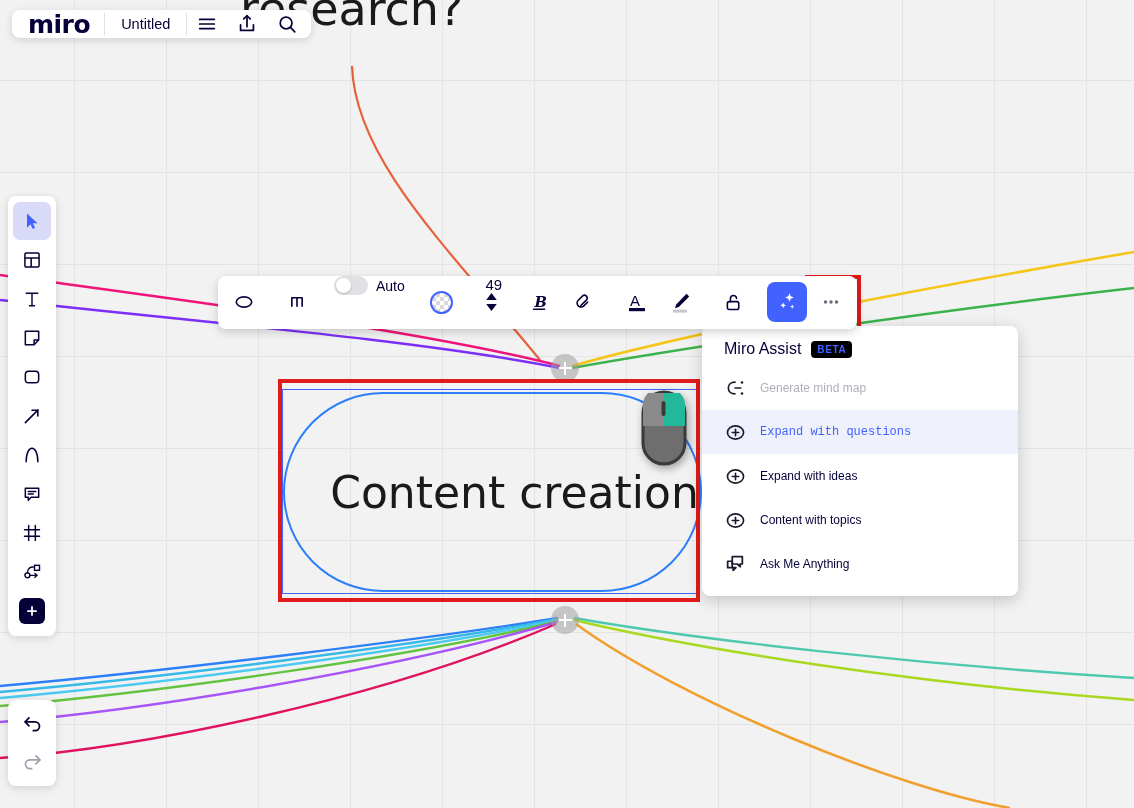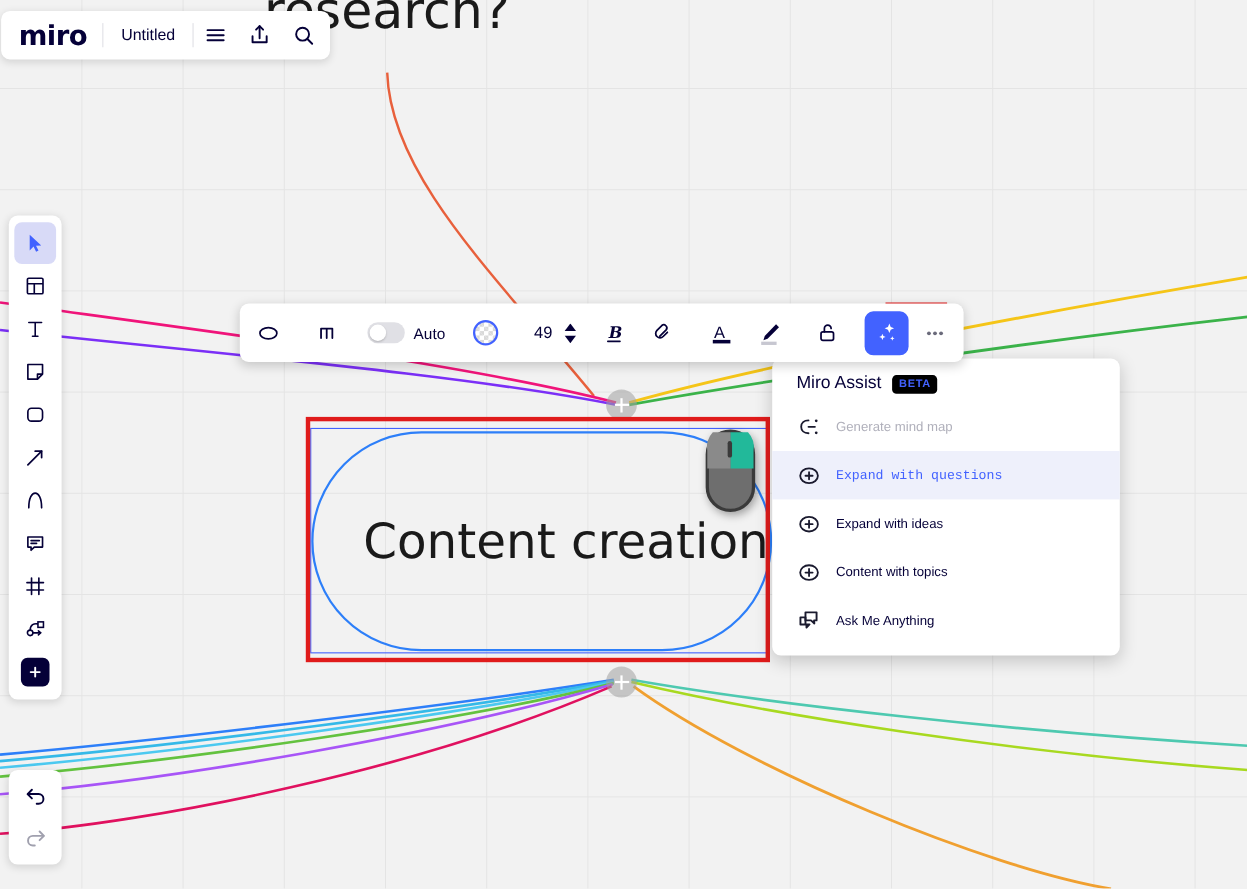--- a/index.html
+++ b/index.html
@@ -18,22 +18,22 @@
     background-image:
       linear-gradient(to right, #e4e4e4 1px, transparent 1px),
       linear-gradient(to bottom, #e4e4e4 1px, transparent 1px);
     background-size: 92px 92px;
     background-position: -18px -12px;
   }
   .canvas-svg { position: absolute; inset: 0; width: 1134px; height: 808px; }
 
   
   .topbar {
-    position: absolute; left: 1px; top: 10px;
-    height: 44px;
+    position: absolute; left: 12px; top: 10px;
+    height: 28px;
     background: #fff;
     border-radius: 8px;
     box-shadow: 0 2px 8px rgba(0,0,0,.14);
     display: flex; align-items: center;
     padding: 0 4px;
     z-index: 40;
   }
   .miro-logo {
     font-family: "DejaVu Sans", sans-serif;
     font-weight: 700; font-size: 25px; color: #050038;
@@ -139,21 +139,21 @@
     filter: drop-shadow(2px 3px 4px rgba(0,0,0,.35));
   }
 
   
   .fmtbar {
     position: absolute; left: 218px; top: 276px;
     height: 53px;
     background: #fff;
     border-radius: 8px;
     box-shadow: 0 3px 10px rgba(0,0,0,.18);
-    display: flex; align-items: center;
+    display: flex; align-items: flex-start;
     z-index: 32;
   }
   .fgrp { display: flex; align-items: center; padding: 0 4px; }
   .fdiv { width: 1px; background: #e6e6ea; margin: 10px 0; }
   .fbtn {
     min-width: 40px; height: 40px; margin: 6px 2px;
     display: flex; align-items: center; justify-content: center;
     border-radius: 6px; cursor: pointer; color: #050038;
   }
   .toggle-wrap { display: flex; align-items: center; gap: 8px; padding: 0 10px; cursor: pointer; }
@@ -395,21 +395,21 @@
       <div class="toggle"></div>
       <div class="toggle-label">Auto</div>
     </div>
     <div class="fdiv"></div>
     <div class="fgrp">
       <div class="fbtn">
         <div class="swatch"></div>
       </div>
     </div>
     <div class="fdiv"></div>
-    <div class="fgrp" style="padding:0 2px 0 8px;">
+    <div class="fgrp" style="padding:0 2px 0 8px;flex-direction:column;">
       <div class="numval">49</div>
       <div class="spinner">
         <svg width="11" height="7" viewBox="0 0 12 8" fill="#050038">
             <path d="M6 0 12 8H0z"></path>
           </svg>
         <svg width="11" height="7" viewBox="0 0 12 8" fill="#050038">
             <path d="M6 8 0 0h12z"></path>
           </svg>
       </div>
     </div>

